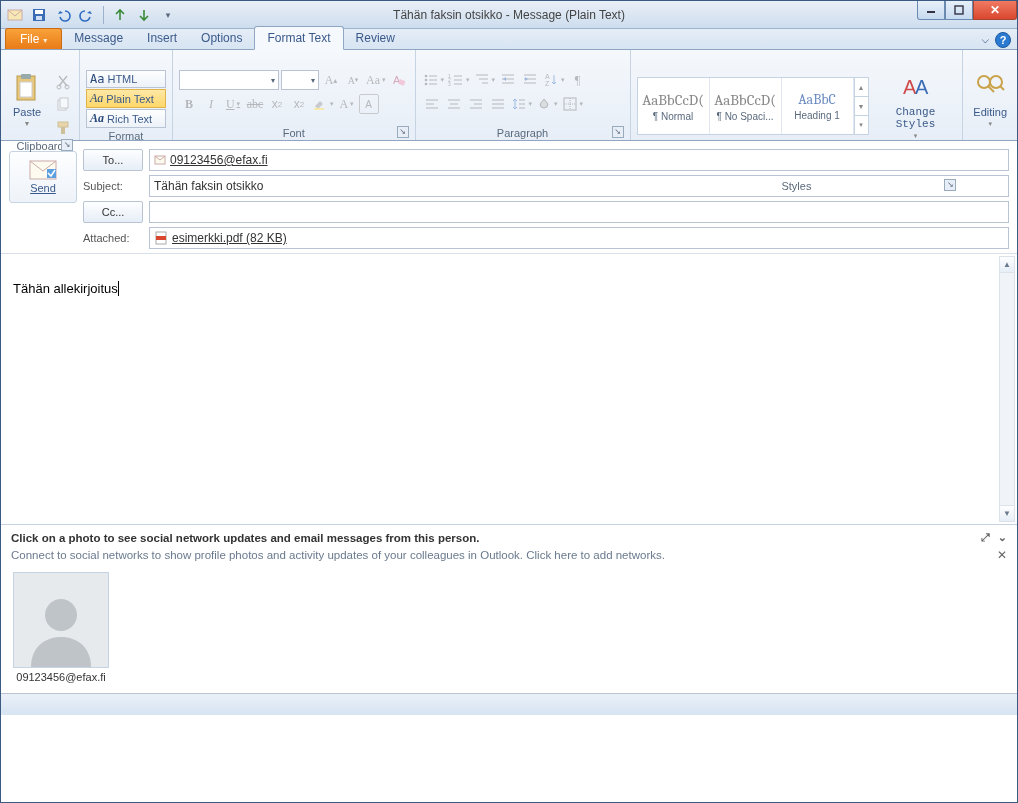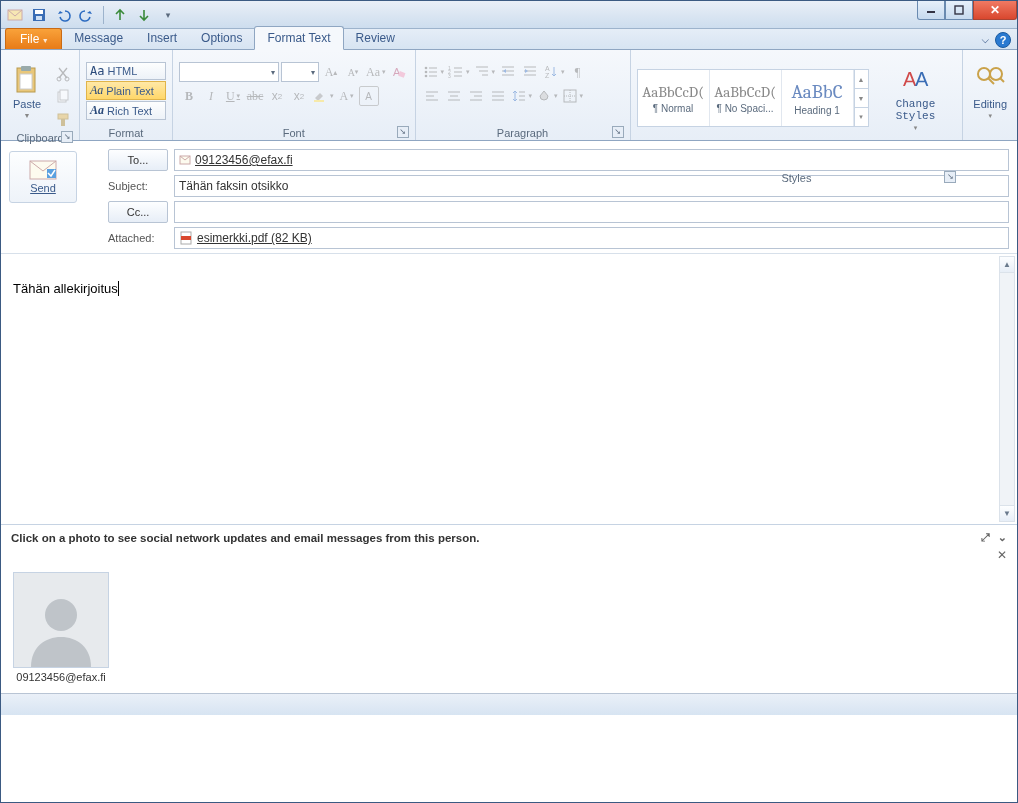--- a/index.html
+++ b/index.html
@@ -18,21 +18,21 @@
   
   .tabs-row { height:20px; background:linear-gradient(#e5edf7,#d7e4f2); display:flex; align-items:flex-end; padding-left:4px; position:relative;}
   .file-tab { background:#f78f1e; background:linear-gradient(#f9a23a,#e87b17); color:#fff; padding:3px 14px; border-radius:3px 3px 0 0; font-size:12px; border:1px solid #c96a14; border-bottom:none; position:relative; }
   .file-tab::after{content:"▾"; font-size:8px; margin-left:4px; opacity:.8;}
   .tab { padding:4px 12px 4px; color:#3a5a8a; font-size:12px; cursor:default;}
   .tab.active { background:#f5f8fc; border:1px solid #8fa6c2; border-bottom:1px solid #f5f8fc; border-radius:3px 3px 0 0; color:#3a5a8a; margin-bottom:-1px;}
   .tabs-right { position:absolute; right:6px; top:3px; display:flex; gap:6px; align-items:center;}
   .help-icon{ width:16px; height:16px; background:#2a7ad1; border-radius:50%; color:#fff; font-weight:bold; font-size:11px; display:flex; align-items:center; justify-content:center; border:1px solid #1a5aa0;}
   
   .ribbon { height:92px; background:linear-gradient(#f5f8fc,#e7eef7); border-top:1px solid #8fa6c2; border-bottom:1px solid #8fa6c2; display:flex; }
-  .group { border-right:1px solid #c6d3e3; padding:12px 6px 0 6px; display:flex; flex-direction:column; justify-content:space-between; position:relative;}
+  .group { border-right:1px solid #c6d3e3; padding:20px 6px 0 6px; display:flex; flex-direction:column; justify-content:space-between; position:relative;}
   .group-body { flex:1; display:flex; align-items:flex-start; gap:6px;}
   .group-label { text-align:center; color:#5a6a7d; font-size:11px; padding:2px 0 1px; position:relative;}
   .group-label .launcher { position:absolute; right:0; bottom:2px; width:12px; height:12px; border:1px solid #9ab; font-size:8px; line-height:10px; color:#5a6a7d; background:#e7eef7;}
   .bigbtn { display:flex; flex-direction:column; align-items:center; justify-content:center; padding:2px 4px; gap:2px; min-width:38px; color:#3a5a8a; font-size:11px; text-align:center;}
   .bigbtn .icon-holder { width:32px; height:32px; display:flex; align-items:center; justify-content:center;}
   .format-opts { display:flex; flex-direction:column; gap:1px; }
   .fopt { border:1px solid #b8c4d4; background:linear-gradient(#fdfefe,#edf2f8); padding:1px 6px 1px 3px; font-size:11px; display:flex; align-items:center; gap:3px; min-width:80px; color:#3a5a8a;}
   .fopt.sel { background:linear-gradient(#ffe8a6,#ffd76a); border-color:#e0b44a;}
   .fopt .aa { font-family:Georgia, serif; font-style:italic; color:#2a4a7a; font-size:12px;}
   .fopt:nth-child(1) .aa{ font-family:Consolas, monospace; font-style:normal;}
@@ -50,21 +50,21 @@
   .style-item:last-child{border-right:none;}
   .style-prev { font-size:15px; color:#888; font-family:Cambria, serif;}
   .style-name { font-size:10px; margin-top:2px; color:#5a6a7d; white-space:nowrap; overflow:hidden; max-width:68px;}
   .gallery-spin { width:14px; display:flex; flex-direction:column; border-left:1px solid #c6d3e3;}
   .gallery-spin div{flex:1; display:flex; align-items:center; justify-content:center; font-size:7px; color:#888; border-bottom:1px solid #c6d3e3;}
   
   .header-area { padding:8px 8px 4px 8px; display:flex; gap:6px; border-bottom:1px solid #d7e0ea;}
   .send-btn { width:68px; height:52px; border:1px solid #c6d3e3; background:linear-gradient(#fdfeff,#eef3f9); display:flex; flex-direction:column; align-items:center; justify-content:center; gap:2px; color:#3a5a8a; font-size:11px; border-radius:3px; margin-top:2px;}
   .send-btn .env { width:28px; height:20px; position:relative;}
   .fields { flex:1; display:flex; flex-direction:column; gap:4px;}
-  .fieldrow { display:flex; align-items:center; gap:6px;margin-left:25px;}
+  .fieldrow { display:flex; align-items:center; gap:6px;}
   .fieldlabel { width:60px; text-align:left; color:#555; font-size:11px;}
   .addr-btn { width:60px; height:22px; border:1px solid #b8c4d4; background:linear-gradient(#fdfeff,#e7eef7); font-size:11px; color:#333; border-radius:2px; text-align:center; line-height:20px;}
   .fieldinput { flex:1; height:22px; border:1px solid #b8c4d4; background:#fff; padding:0 4px; display:flex; align-items:center; gap:4px; font-size:12px;}
   .fieldinput .chip { text-decoration:underline; }
   .pdf-icon{width:14px;height:14px;display:inline-block;}
   
   .body-wrap { position:relative; }
   .body-area { padding:12px 24px 10px 12px; font-size:13px; color:#000; min-height:270px; line-height:1.4; position:relative;}
   .body-area .redsq { text-decoration: underline; text-decoration-style: wavy; text-decoration-color:#d33;}
   .caret { display:inline-block; width:1px; height:15px; background:#000; vertical-align:text-bottom; margin-left:0px;}
@@ -122,20 +122,21 @@
           <path d="M8 3v10M4 7l4-4 4 4" fill="none" stroke="#3a8a3a" stroke-width="1.6"></path>
         </svg>
       </div>
     <div class="qat-btn">
         <svg viewBox="0 0 16 16">
           <path d="M8 3v10M4 9l4 4 4-4" fill="none" stroke="#3a8a3a" stroke-width="1.6"></path>
         </svg>
       </div>
     <div class="qat-btn" style="font-size:9px;color:#5a6a7d;">▾</div>
   </div>
+  <div class="title-text">Tähän faksin otsikko  -  Message (Plain Text)</div>
   <div class="win-controls">
     <div class="win-btn minimize">
         <svg width="10" height="10">
           <line x1="1" y1="7" x2="9" y2="7" stroke="#334" stroke-width="2"></line>
         </svg>
       </div>
     <div class="win-btn">
         <svg width="10" height="10">
           <rect x="1" y="1" width="8" height="8" fill="none" stroke="#334" stroke-width="1.4"></rect>
         </svg>
@@ -372,21 +373,21 @@
       <div class="styles-gallery">
         <div class="style-item">
             <div class="style-prev">AaBbCcD(</div>
             <div class="style-name">¶ Normal</div>
           </div>
         <div class="style-item">
             <div class="style-prev">AaBbCcD(</div>
             <div class="style-name">¶ No Spaci...</div>
           </div>
         <div class="style-item">
-            <div class="style-prev" style="font-size:19px;color:#6a8ac0;">AaBbC</div>
+            <div class="style-prev" style="font-size:14px;color:#6a8ac0;">AaBbC</div>
             <div class="style-name">Heading 1</div>
           </div>
         <div class="gallery-spin">
             <div>▲</div>
             <div>▼</div>
             <div style="border-bottom:none;">▾</div>
           </div>
       </div>
       <div class="bigbtn">
         <div class="icon-holder">
@@ -489,20 +490,21 @@
 
 <div class="people-pane">
   <div class="pp-head">
     <span>Click on a photo to see social network updates and email messages from this person.</span>
     <span class="pp-ctrl">
       <span>⤢</span>
       <span>⌄</span>
     </span>
   </div>
   <div class="pp-sub">
+    <span>Connect to social networks to show profile photos and activity updates of your colleagues in Outlook. Click here to add networks.</span>
     <span class="xbtn">✕</span>
   </div>
   <div class="pp-body">
     <div class="contact">
       <div class="avatar">
         <svg viewBox="0 0 80 80">
             <circle cx="40" cy="28" r="16"></circle>
             <path d="M10 80c0-20 14-30 30-30s30 10 30 30z"></path>
           </svg>
       </div>

